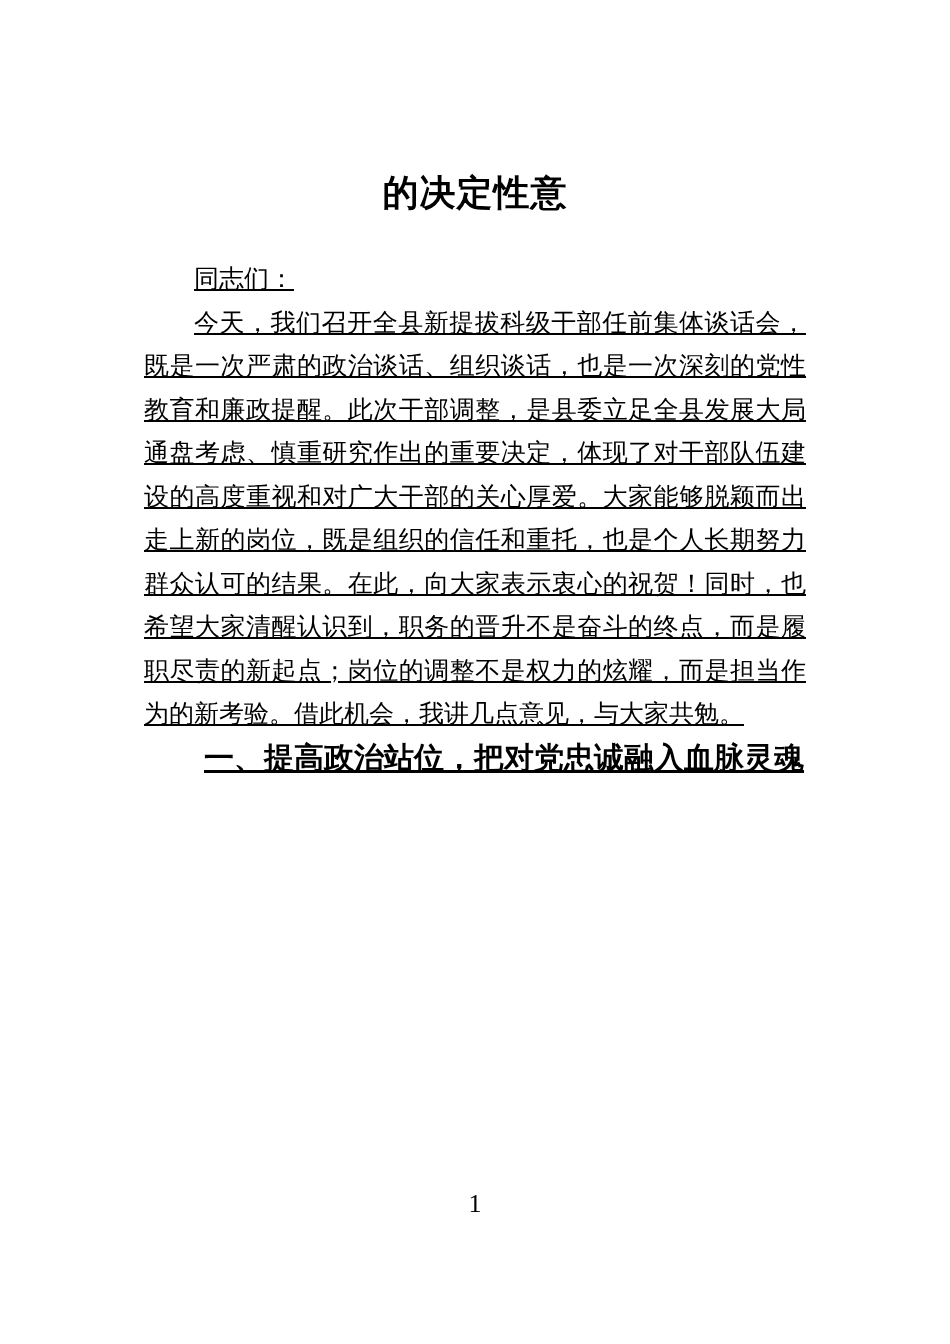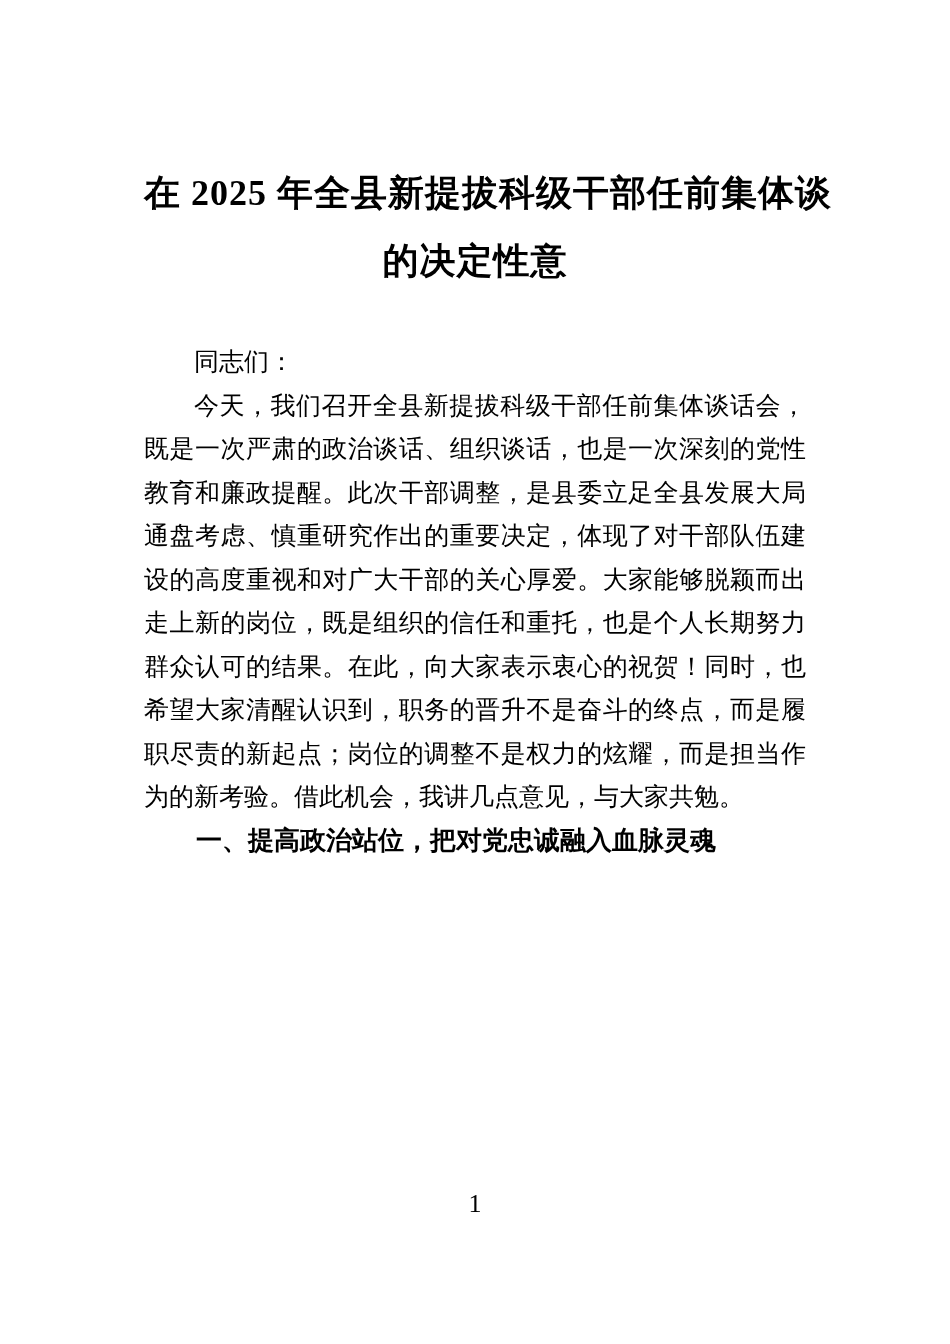--- a/index.html
+++ b/index.html
@@ -22,60 +22,60 @@
   }
   .title-line {
     font-family: "Liberation Serif", "DejaVu Serif", serif;
     font-weight: bold;
     font-size: 36px;
     line-height: 68px;
     letter-spacing: 1px;
     white-space: nowrap;
   }
   .content {
-    margin: 45px 144px 0 144px;
+    margin: 30px 144px 0 144px;
     width: 662px;
     font-size: 25px;
     line-height: 43.5px;
     text-align: justify;
     text-justify: inter-ideograph;
+    text-decoration: underline;
   }
   .salutation {
     text-indent: 0;
   }
   .para {
     margin: 0;
     text-indent: 2em;
     word-break: break-all;
   }
   .para.heading {
     font-family: "Liberation Sans", "DejaVu Sans", sans-serif;
     font-weight: bold;
-    font-size: 26px;
+    font-size: 30px;
     word-break: keep-all;
     white-space: nowrap;
   }
   .footer {
     position: absolute;
     top: 1186px;
     left: 0;
     width: 100%;
     text-align: center;
     font-size: 26px;
     line-height: 36px;
     font-family: "Liberation Serif", "DejaVu Serif", serif;
   }
 </style>
 </head>
 <body>
 
 <div class="page">
 
   <div class="title-block">
-    <div class="title-line">在 2025 年全县新提拔科级干部任前集体谈</div>
     <div class="title-line">的决定性意</div>
   </div>
 
   <div class="content">
     <div class="para salutation">同志们：</div>
     <div>
         <div class="para">今天，我们召开全县新提拔科级干部任前集体谈话会，既是一次严肃的政治谈话、组织谈话，也是一次深刻的党性教育和廉政提醒。此次干部调整，是县委立足全县发展大局通盘考虑、慎重研究作出的重要决定，体现了对干部队伍建设的高度重视和对广大干部的关心厚爱。大家能够脱颖而出走上新的岗位，既是组织的信任和重托，也是个人长期努力群众认可的结果。在此，向大家表示衷心的祝贺！同时，也希望大家清醒认识到，职务的晋升不是奋斗的终点，而是履职尽责的新起点；岗位的调整不是权力的炫耀，而是担当作为的新考验。借此机会，我讲几点意见，与大家共勉。</div>
         <div class="para heading">一、提高政治站位，把对党忠诚融入血脉灵魂</div>
       </div>
   </div>

